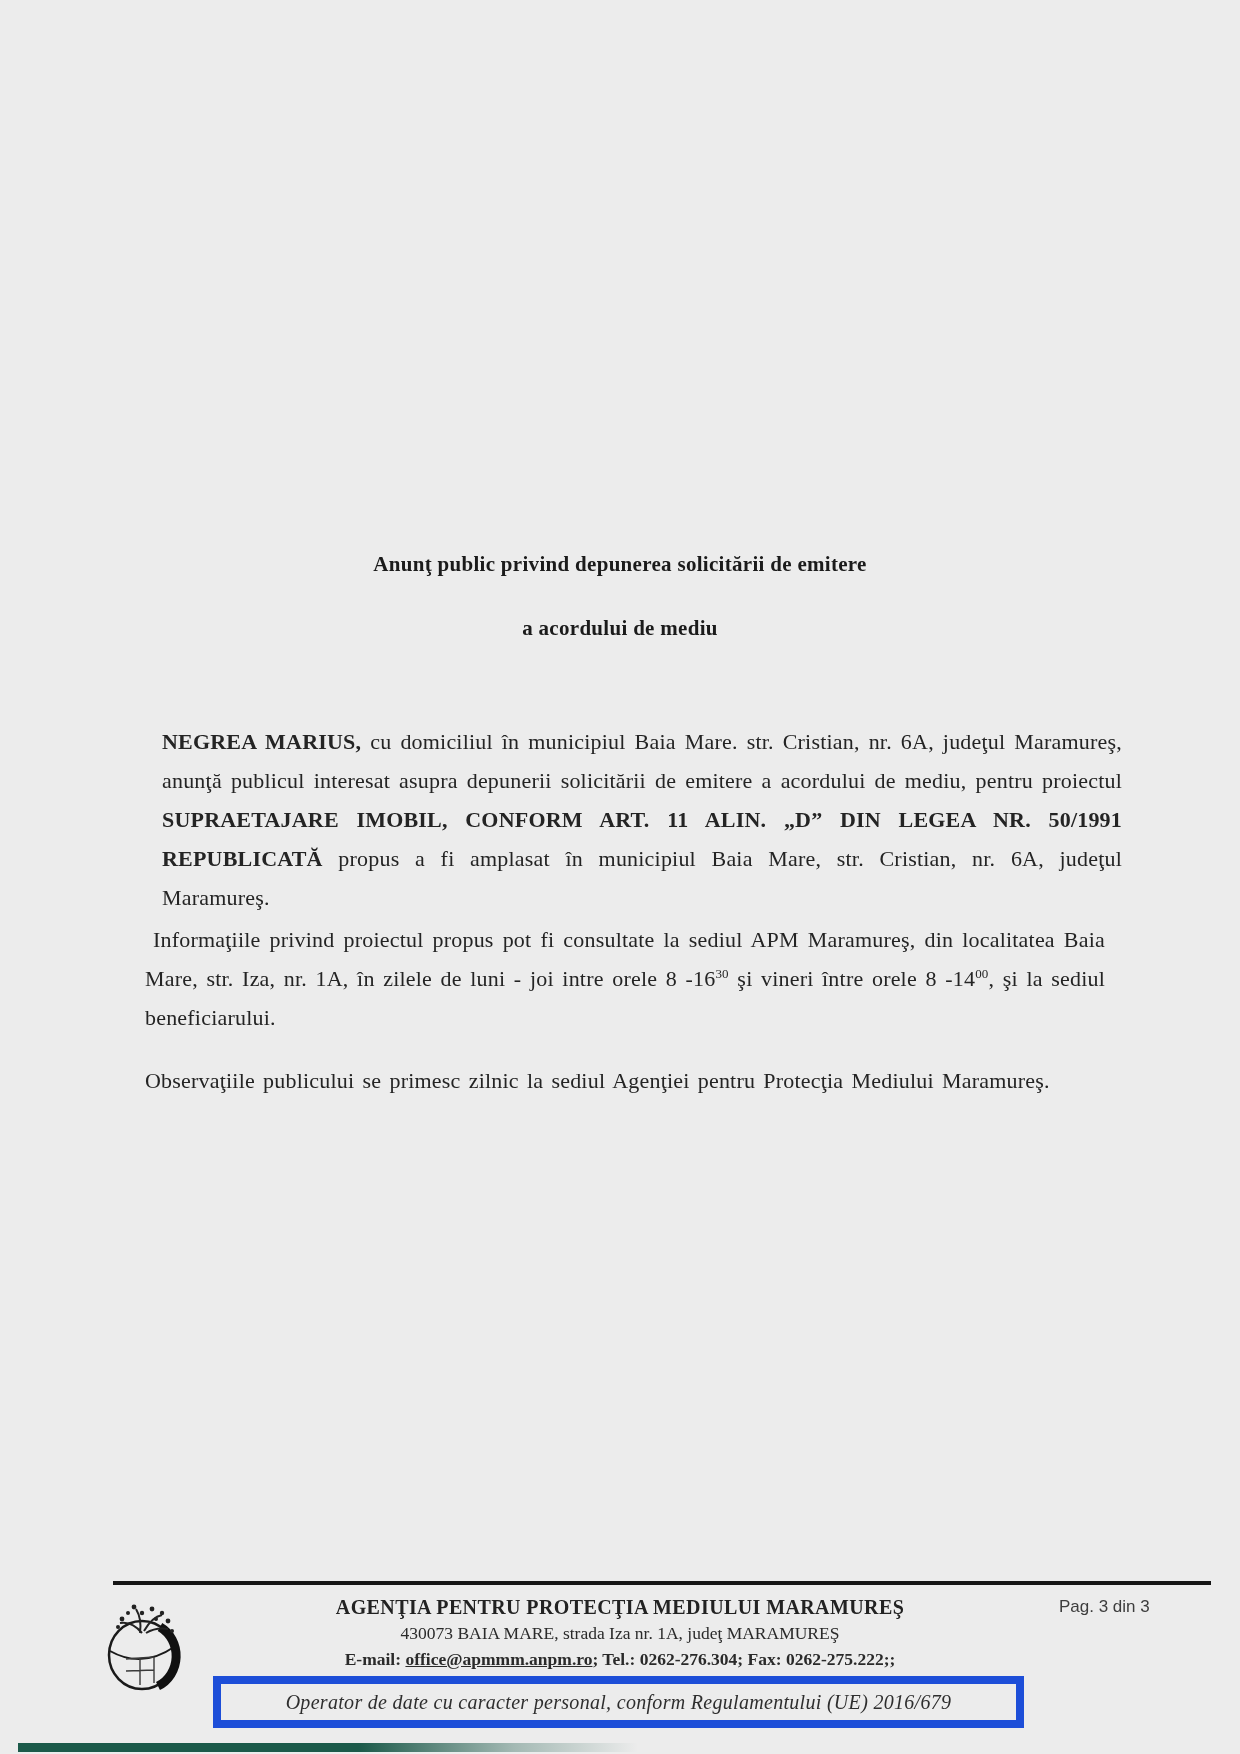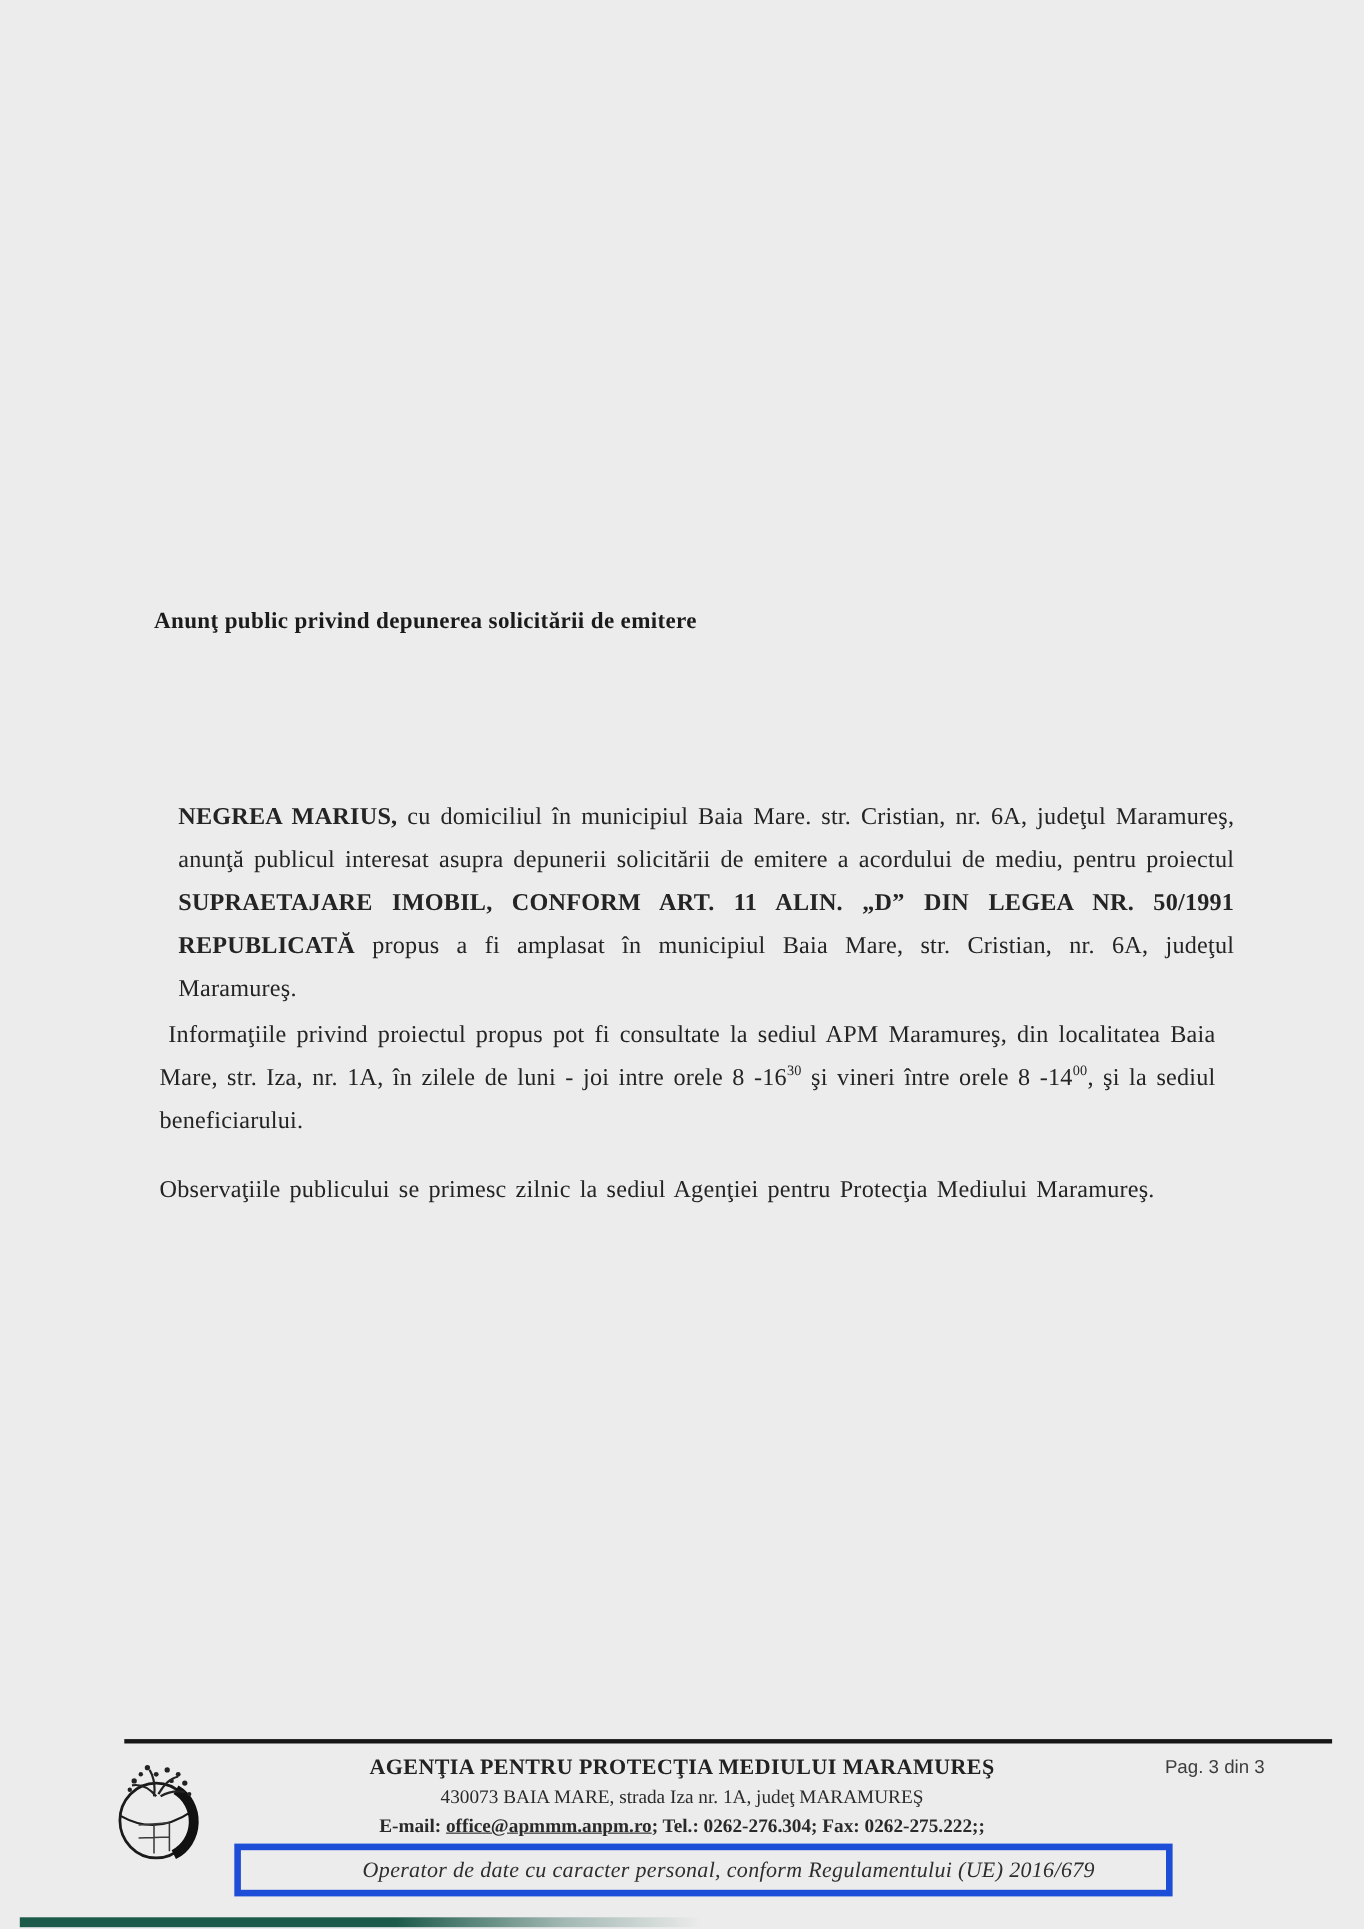--- a/index.html
+++ b/index.html
@@ -10,20 +10,21 @@
     margin: 0 auto;
     background: #ececec;
     font-family: "Liberation Serif", serif;
     color: #1e1e1e;
     overflow: hidden;
   }
   .doc-title {
     position: absolute;
     left: 140px;
     width: 960px;
+    text-align: center;
     font-weight: bold;
     font-size: 21px;
     letter-spacing: 0.3px;
     color: #1b1b1b;
   }
   .title-1 { top: 552px; }
   .title-2 { top: 616px; }
   .body-par {
     position: absolute;
     left: 145px;
@@ -97,46 +98,46 @@
     font-size: 17px;
     color: #3d3d3d;
     margin-left: 44px;
   }
   .operator-box {
     position: absolute;
     left: 213px;
     top: 1676px;
     width: 795px;
     height: 36px;
-    border: 6px solid #1d4ed8;
+    border: 8px solid #1d4ed8;
     display: flex;
     align-items: center;
     justify-content: center;
     font-style: italic;
     font-size: 20px;
     letter-spacing: 0.3px;
     color: #2e2e2e;
     background: transparent;
-    padding-left: 46px;
   }
   .bottom-bar {
     position: absolute;
     left: 18px;
     top: 1743px;
     width: 620px;
     height: 9px;
     background: linear-gradient(to right, #1c5a4a 0%, #1c5a4a 55%, rgba(28,90,74,0.35) 80%, rgba(28,90,74,0) 100%);
   }
 </style>
 </head>
 <body>
 
 <div class="page">
 
   <div class="doc-title title-1">Anunţ public privind depunerea solicitării de emitere</div>
+  <div class="doc-title title-2">a acordului de mediu</div>
 
   <p class="body-par par-1"><span class="bold-seg">NEGREA MARIUS,</span><span> cu domiciliul în municipiul Baia Mare. str. Cristian, nr. 6A, judeţul Maramureş, anunţă publicul interesat asupra depunerii solicitării de emitere a acordului de mediu, pentru proiectul </span><span class="bold-seg">SUPRAETAJARE IMOBIL, CONFORM ART. 11 ALIN. „D” DIN LEGEA NR. 50/1991 REPUBLICATĂ</span><span> propus a fi amplasat în municipiul Baia Mare, str. Cristian, nr. 6A, judeţul Maramureş.</span></p>
 
   <p class="body-par par-2"><span>Informaţiile privind proiectul propus pot fi consultate la sediul APM Maramureş, din localitatea Baia Mare, str. Iza, nr. 1A, în zilele de luni - joi intre orele 8 -16</span><sup class="hours">30</sup><span> şi vineri între orele 8 -14</span><sup class="hours">00</sup><span>, şi la sediul beneficiarului.</span></p>
 
   <p class="body-par par-3">Observaţiile publicului se primesc zilnic la sediul Agenţiei pentru Protecţia Mediului Maramureş.</p>
 
   <div class="footer-rule"></div>
 
   <div class="footer-logo">

